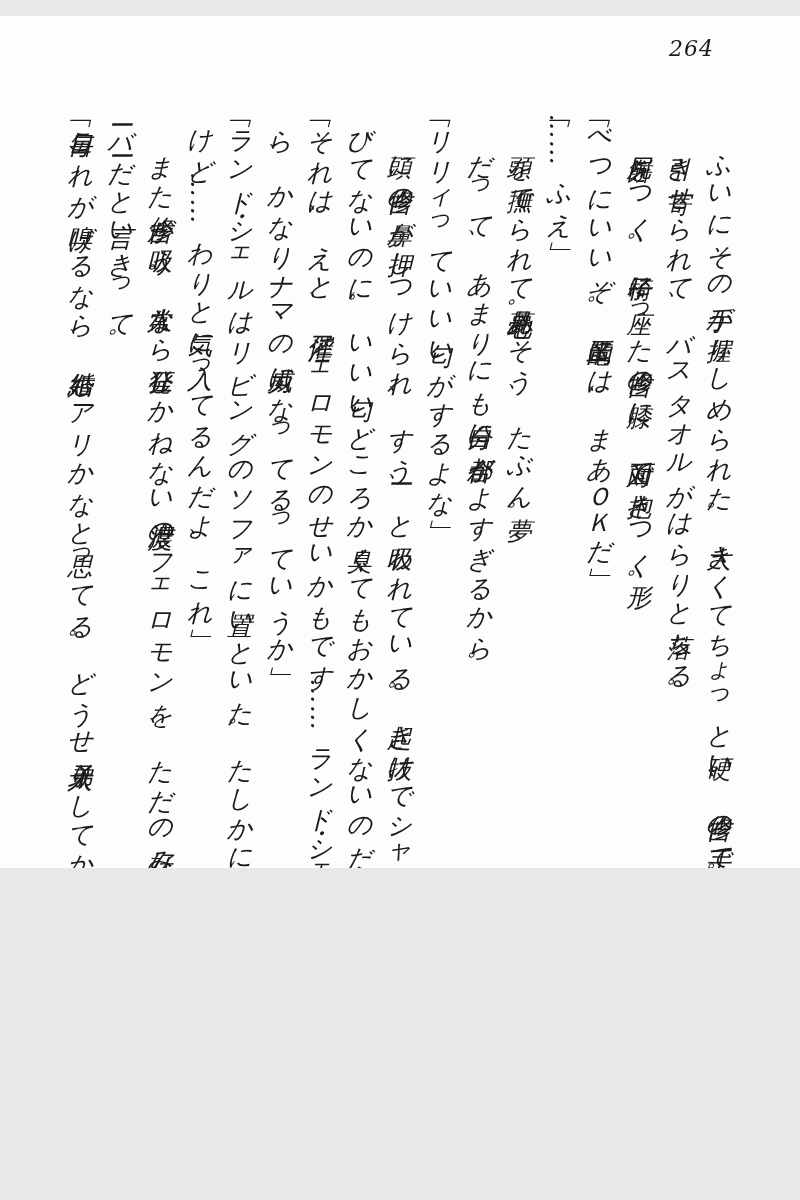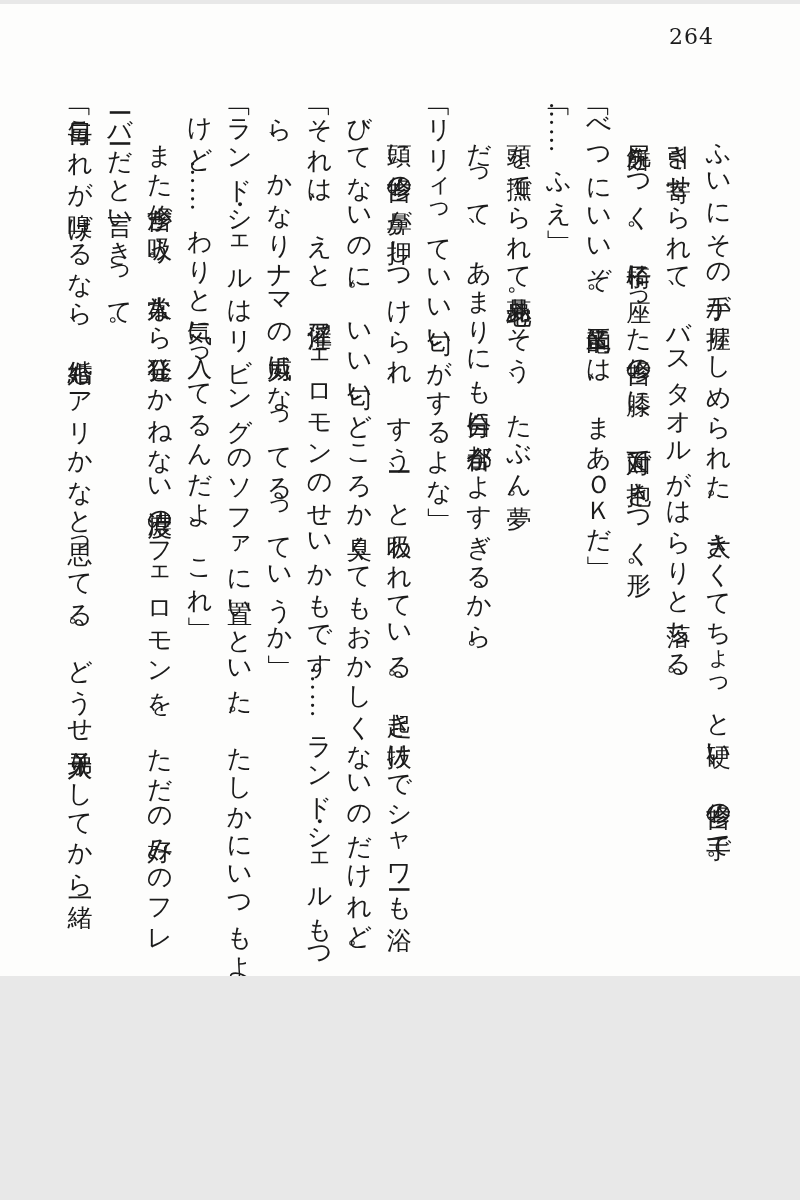--- a/index.html
+++ b/index.html
@@ -3,26 +3,27 @@
 <meta charset="utf-8">
 <style>
   html, body {
     margin: 0;
     padding: 0;
     background: #e8e8e8;
   }
   .book-page {
     position: relative;
     width: 800px;
-    height: 972px;
-    margin: 4px auto;
+    height: 852px;
+    margin: 16px auto;
     background: #fdfdfc;
     overflow: hidden;
     font-family: "DejaVu Serif", "Liberation Serif", serif;
     color: #1b1b1b;
+    font-style: italic;
   }
   .page-number {
     position: absolute;
     top: 21px;
     left: 669px;
     font-size: 22px;
     line-height: 24px;
     letter-spacing: 1px;
     color: #1b1b1b;
   }

